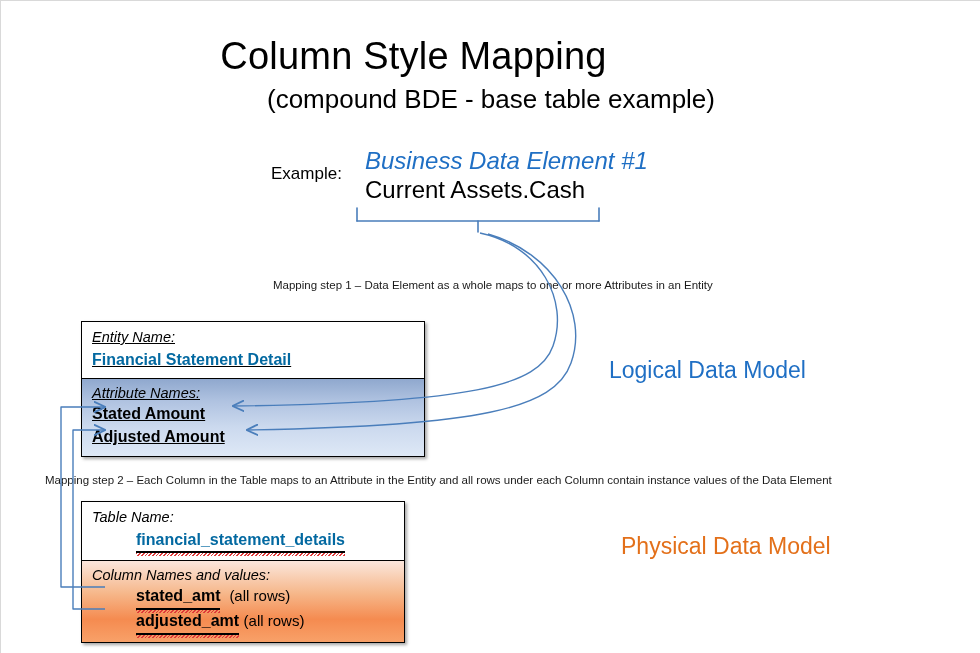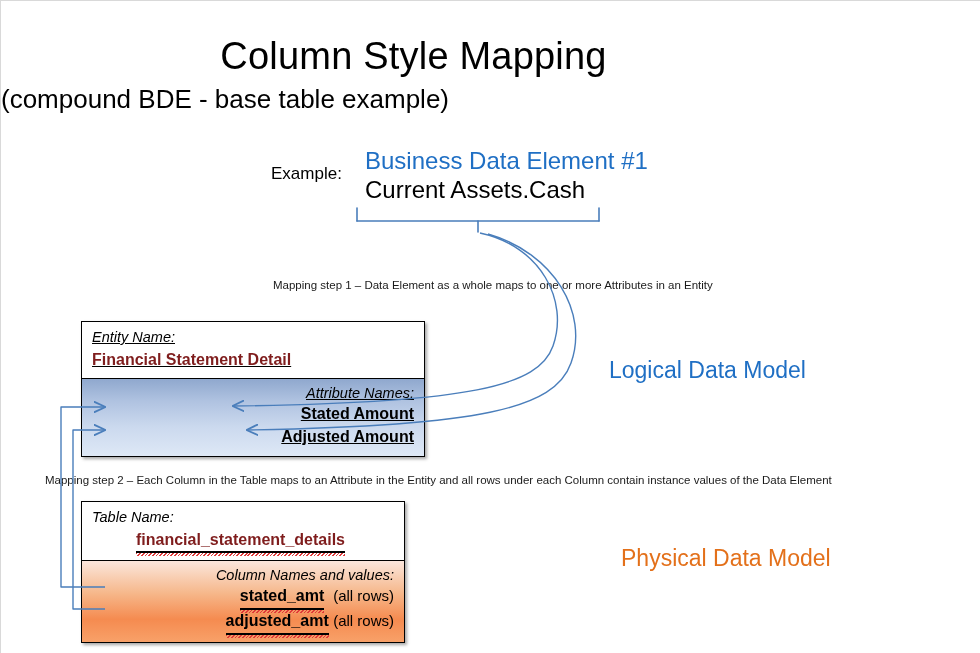--- a/index.html
+++ b/index.html
@@ -29,37 +29,38 @@
     text-align: center;
     font-size: 38px;
     color: #000000;
     line-height: 1.05;
     letter-spacing: 0.2px;
   }
   #subtitle {
     position: absolute;
     left: 0; top: 84px;
     width: 980px;
-    text-align: left;
+    text-align: center;
     font-size: 26px;
     color: #000000;
     line-height: 1.1;
   }
 
   
   #example-label {
     position: absolute;
     left: 270px; top: 163px;
     font-size: 17px;
     color: #000000;
   }
   #bde-name {
     position: absolute;
     left: 364px; top: 146px;
     font-size: 24px;
+    font-style: italic;
     color: #1F6FC4;
     white-space: nowrap;
   }
   #bde-value {
     position: absolute;
     left: 364px; top: 175px;
     font-size: 24px;
     color: #000000;
     white-space: nowrap;
   }
@@ -81,49 +82,47 @@
     font-size: 23px;
     color: #1F6FC4;
     white-space: nowrap;
   }
   #physical-label {
     position: absolute;
     left: 620px; top: 532px;
     font-size: 23px;
     color: #E3701A;
     white-space: nowrap;
-    margin-top: 12px;
   }
 
   
   .model-box {
     position: absolute;
     border: 1px solid #000000;
     box-sizing: border-box;
     box-shadow: 2px 2px 3px rgba(0,0,0,0.35);
   }
   .box-header {
     background: #ffffff;
     padding: 6px 10px 7px 10px;
     border-bottom: 1px solid #000000;
   }
   .box-body {
     padding: 5px 10px 7px 10px;
-    text-align: right;
   }
   .kind-label {
     font-size: 14.5px;
     font-style: italic;
     color: #000000;
     line-height: 1.35;
   }
   .name-strong {
     font-size: 16px;
     font-weight: bold;
-    color: #7f1d1d;
+    color: #0369a1;
     line-height: 1.45;
     white-space: nowrap;
   }
   .attr-row {
     font-size: 16px;
     font-weight: bold;
     color: #000000;
     line-height: 1.42;
     white-space: nowrap;
   }

